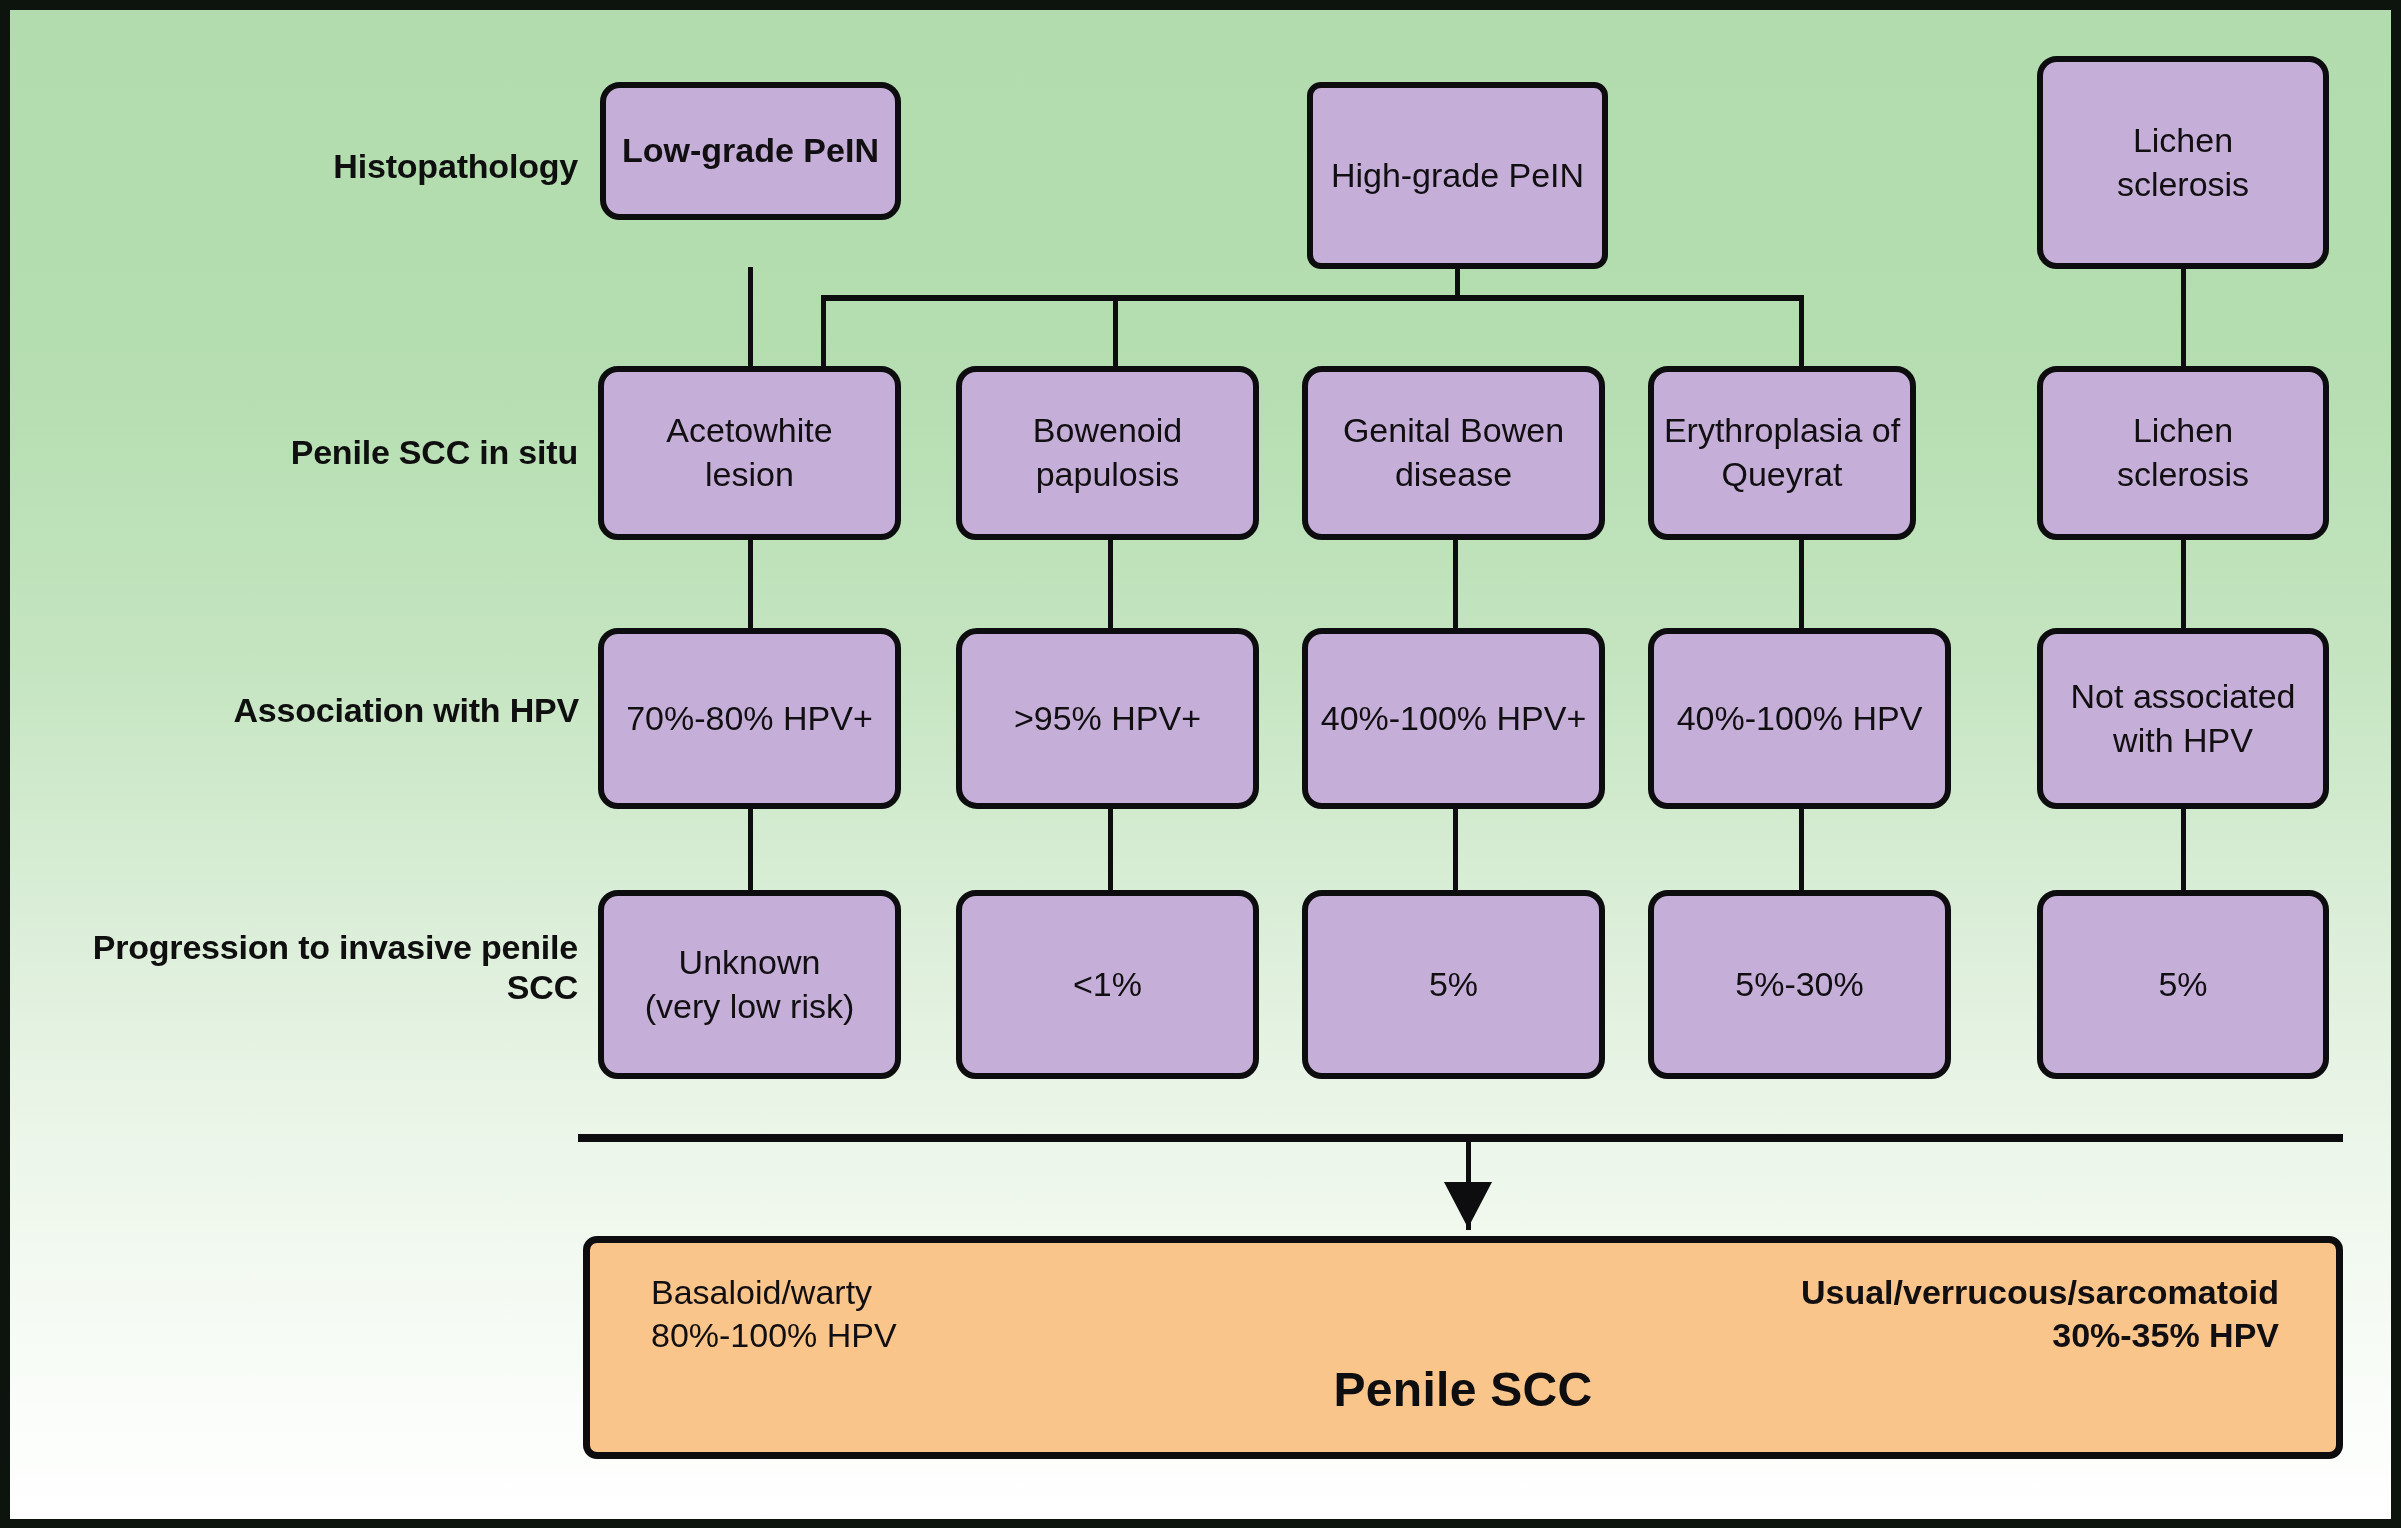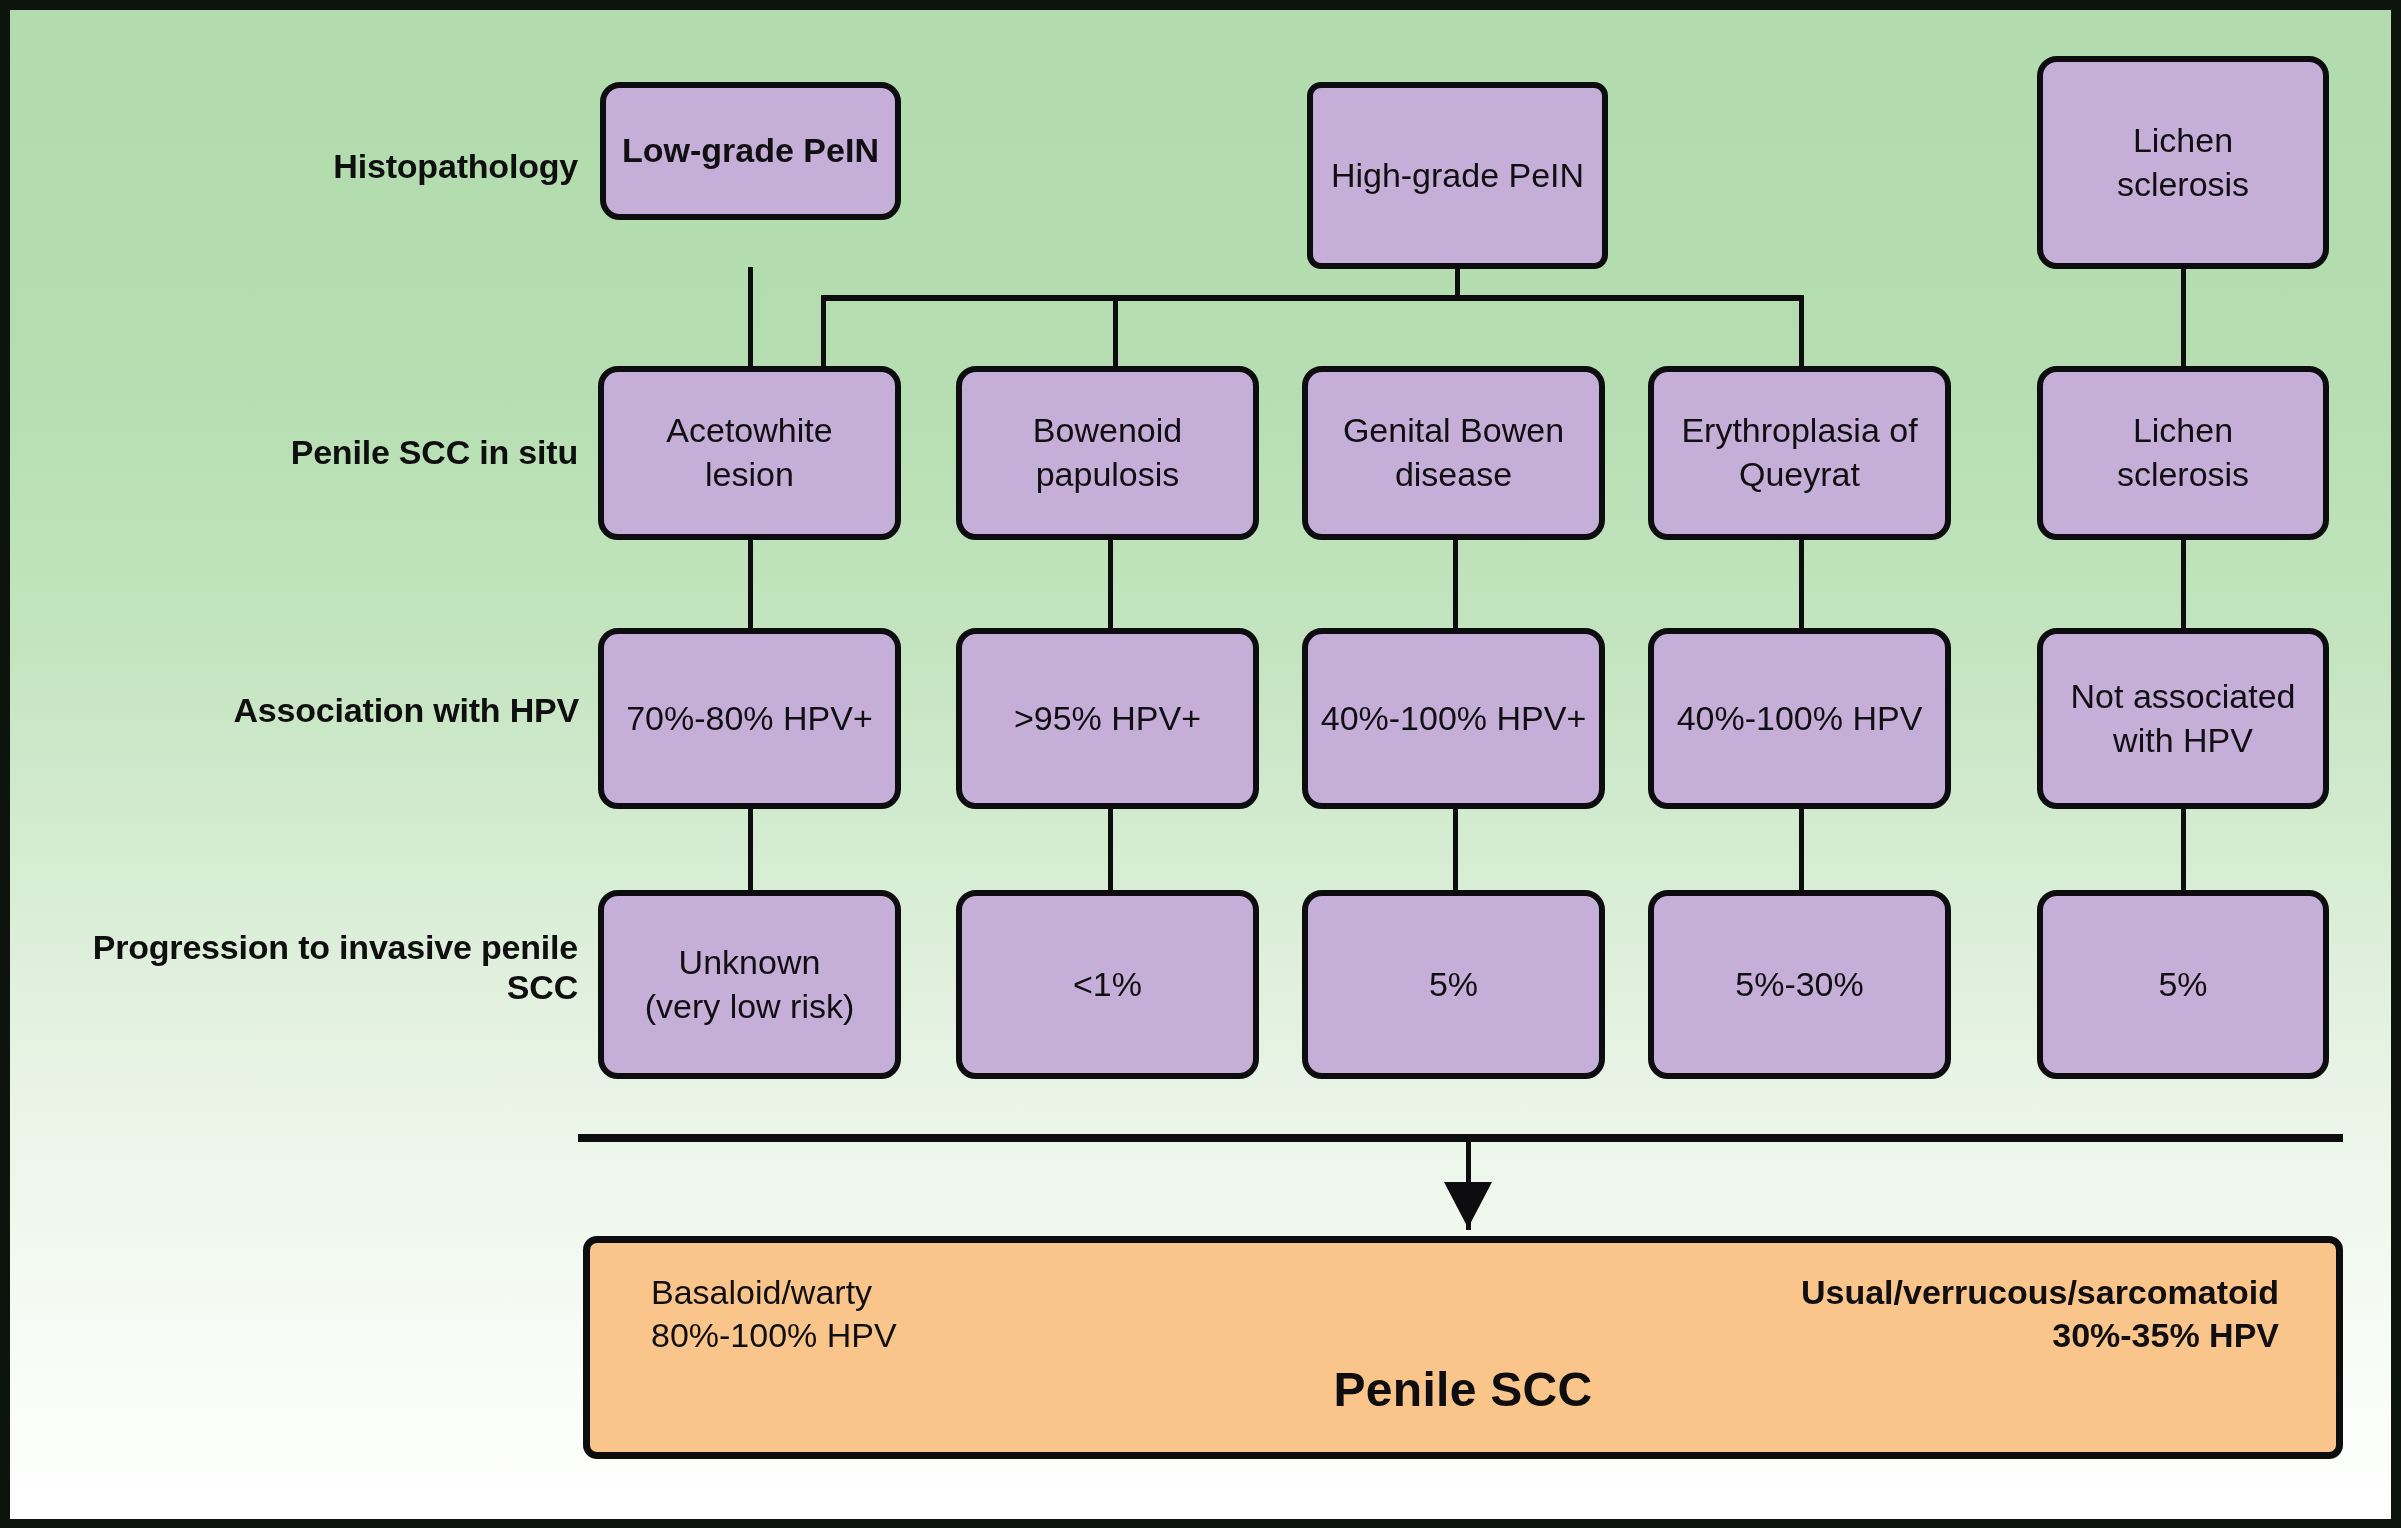--- a/index.html
+++ b/index.html
@@ -188,35 +188,35 @@
   <div class="node" style="left:946px; top:356px; width:303px; height:174px;">
     <span class="node-text">Bowenoid
 papulosis</span>
   </div>
 
   <div class="node" style="left:1292px; top:356px; width:303px; height:174px;">
     <span class="node-text">Genital Bowen
 disease</span>
   </div>
 
-  <div class="node" style="left:1638px; top:356px; width:303px; height:174px;">
+  <div class="node" style="left:1638px; top:356px; width:268px; height:174px;">
     <span class="node-text">Erythroplasia of
 Queyrat</span>
   </div>
 
   <div class="node" style="left:2027px; top:356px; width:292px; height:174px;">
     <span class="node-text">Lichen
 sclerosis</span>
   </div>
 
   <div class="node overflow" style="left:588px; top:618px; width:303px; height:181px;">
     <span class="node-text">70%-80% HPV+</span>
   </div>
 
-  <div class="node overflow" style="left:946px; top:618px; width:303px; height:181px;">
+  <div class="node overflow" style="left:946px; top:618px; width:303px; height:181px;border-radius:21px;">
     <span class="node-text">&gt;95% HPV+</span>
   </div>
 
   <div class="node overflow" style="left:1292px; top:618px; width:303px; height:181px;">
     <span class="node-text">40%-100% HPV+</span>
   </div>
 
   <div class="node overflow" style="left:1638px; top:618px; width:303px; height:181px;">
     <span class="node-text">40%-100% HPV</span>
   </div>

